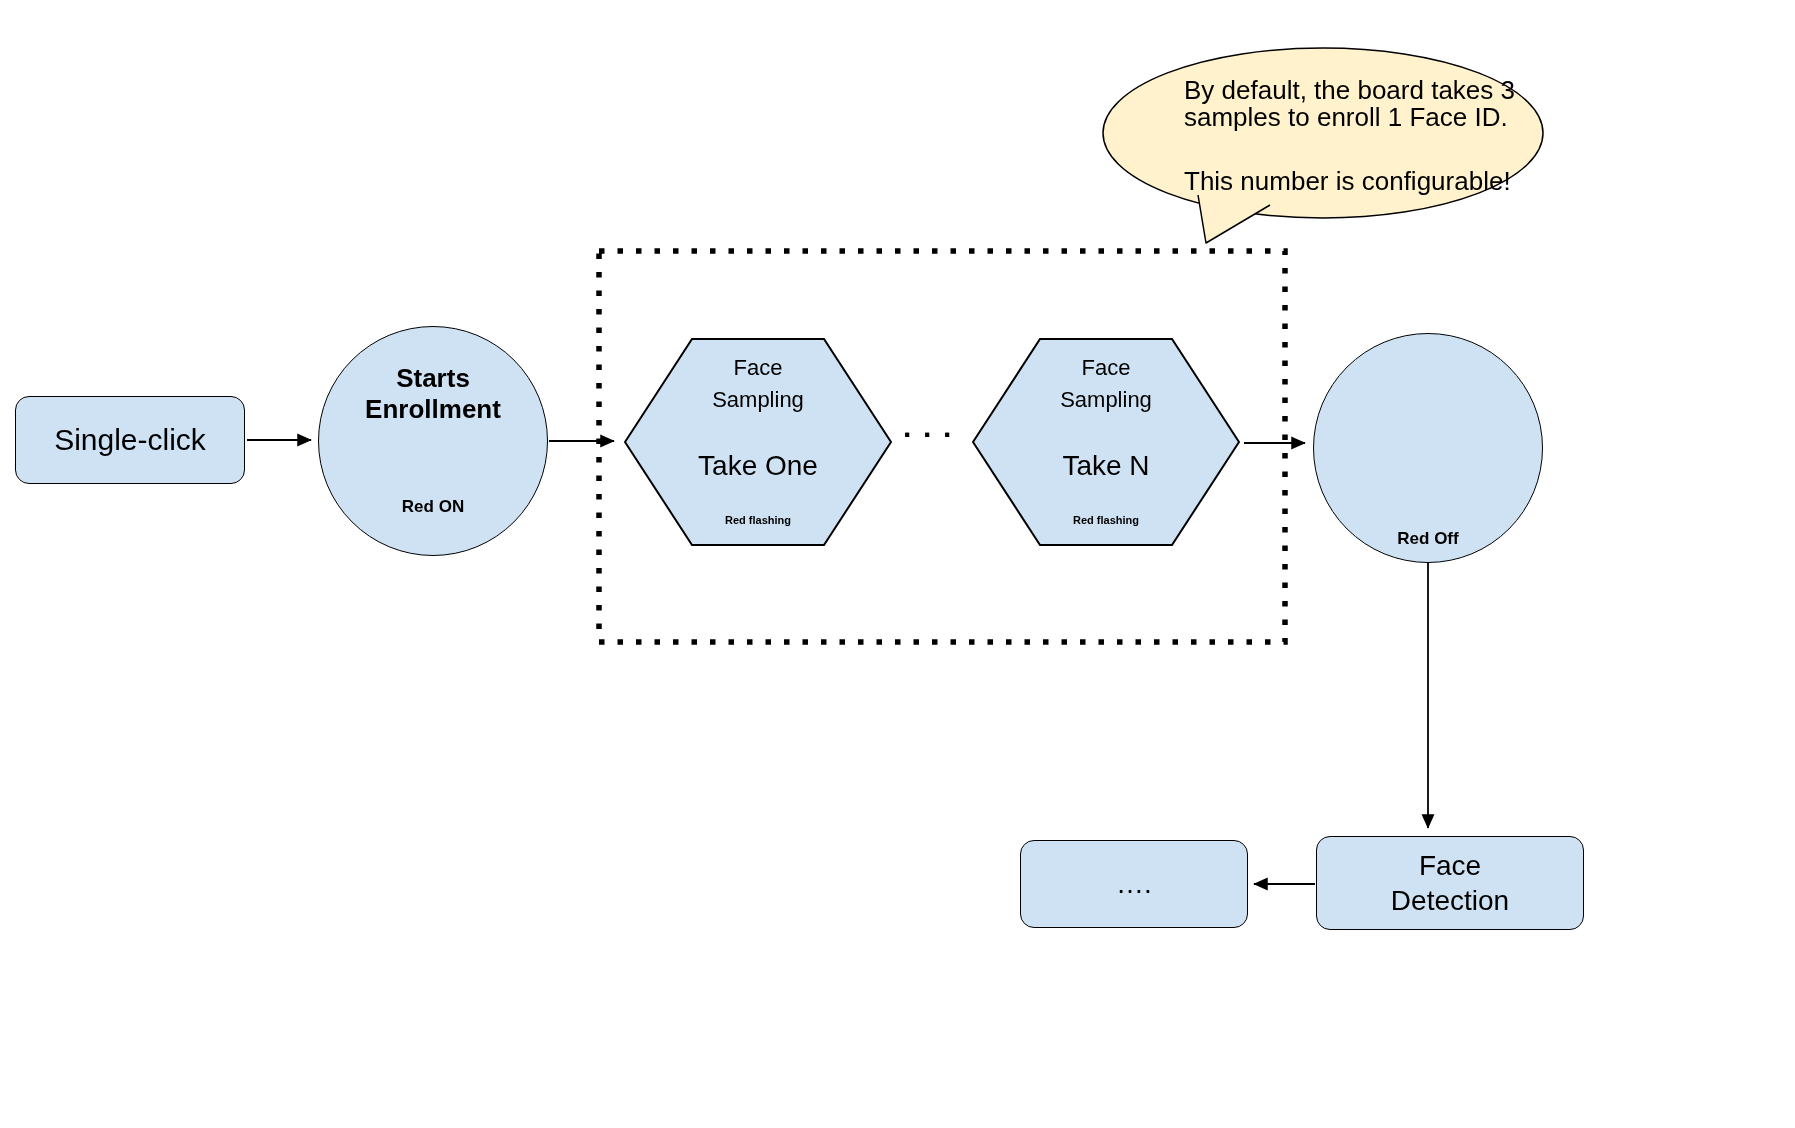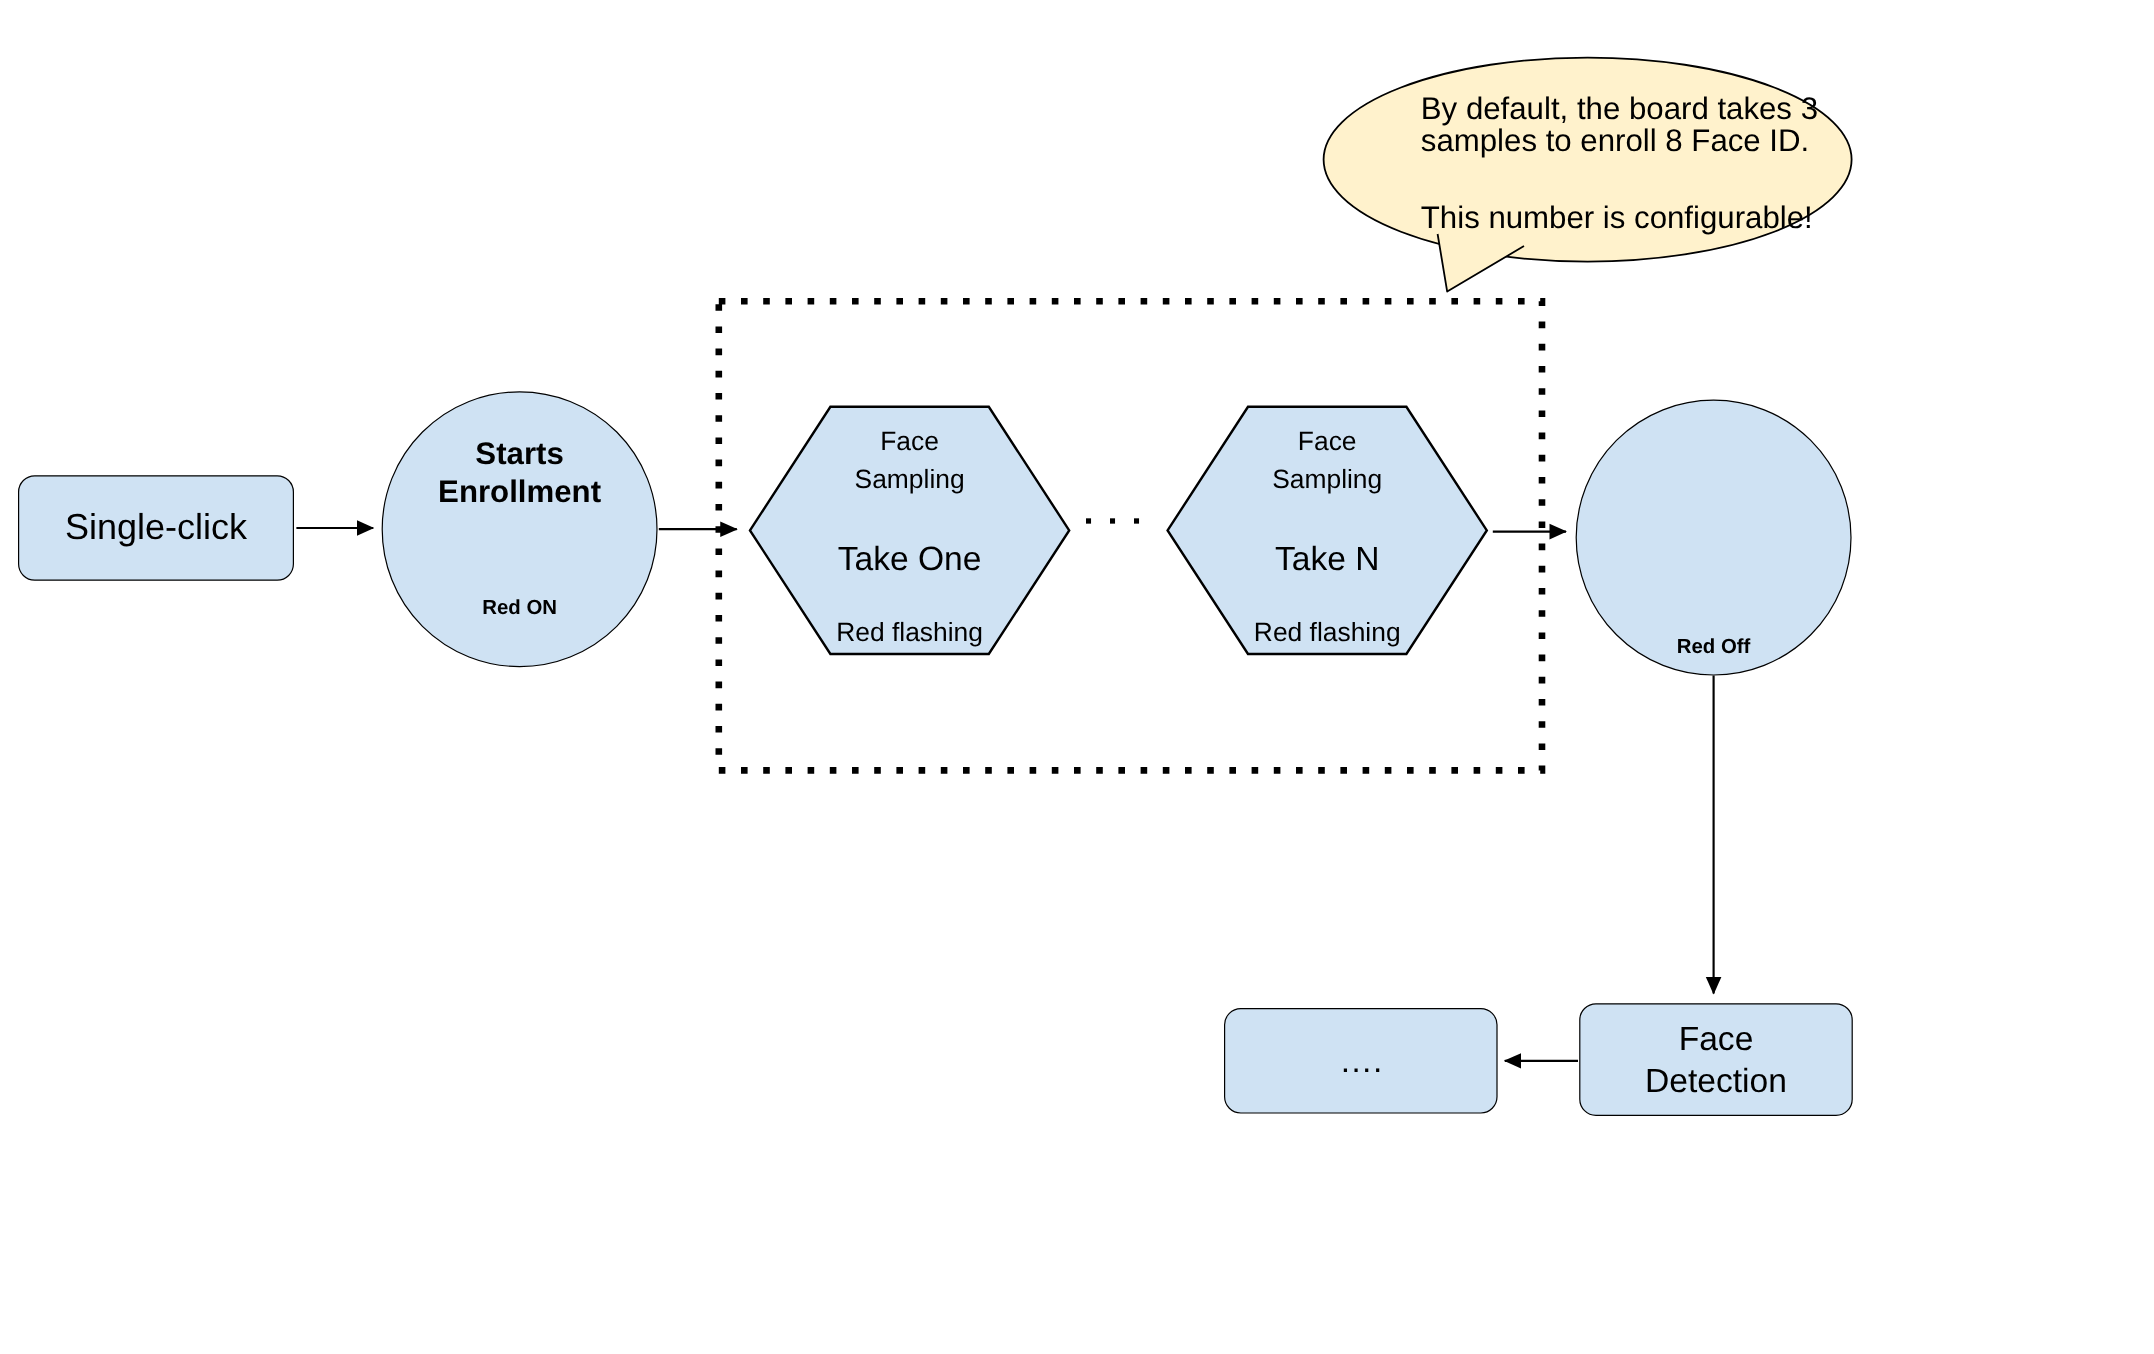--- a/index.html
+++ b/index.html
@@ -73,36 +73,37 @@
     left: 0;
     top: 100px;
     width: 100%;
     font-size: 28px;
     margin-top: 14px;
   }
   .hex-status {
     left: 0;
     top: 178px;
     width: 100%;
-    font-size: 22px;
+    font-size: 11px;
+    font-weight: bold;
   }
   #node-single-click { left: 15px; top: 396px; width: 230px; height: 88px; font-size: 30px; }
   #node-starts      { left: 318px; top: 326px; width: 230px; height: 230px; }
   #node-starts .circle-title  { top: 36px; }
   #node-starts .circle-status { top: 170px; }
   #hex-one { left: 622px; top: 336px; width: 272px; height: 212px; }
   #hex-n   { left: 970px; top: 336px; width: 272px; height: 212px; }
   #ellipsis-dots {
     left: 893px; top: 418px; width: 80px;
     font-size: 30px; font-weight: 700; letter-spacing: 10px;
   }
   #node-finishes { left: 1313px; top: 333px; width: 230px; height: 230px; }
   #node-finishes .circle-title  { top: 58px; }
   #node-finishes .circle-status { top: 177px; margin-top: 18px; }
-  #node-face-detection { left: 1316px; top: 836px; width: 228px; height: 94px; font-size: 28px; line-height: 35px; }
+  #node-face-detection { left: 1316px; top: 836px; width: 268px; height: 94px; font-size: 28px; line-height: 35px; }
   #node-face-detection .wrap-label { display: inline-block; width: 150px; }
   #node-continuation { left: 1020px; top: 840px; width: 228px; height: 88px; font-size: 28px; }
   #callout { position: absolute; left: 1100px; top: 45px; width: 446px; height: 240px; }
   #callout svg { position: absolute; left: 0; top: 0; }
   .callout-text {
     position: absolute;
     left: 84px;
     top: 32px;
     font-size: 26px;
     line-height: 27px;
@@ -172,18 +173,18 @@
     <span>….</span>
   </div>
 
   <div id="callout">
     <svg width="446" height="240" viewBox="0 0 446 240">
       <ellipse cx="223" cy="88" rx="220" ry="85" fill="#fff2cc" stroke="#000000" stroke-width="1.5"></ellipse>
       <path d="M 98 150 L 106 198 L 170 160" fill="#fff2cc" stroke="#000000" stroke-width="1.5" stroke-linejoin="round"></path>
     </svg>
     <div class="callout-text">
       <div>By default, the board takes 3</div>
-      <div>samples to enroll 8 Face ID.</div>
+      <div>samples to enroll 1 Face ID.</div>
       <div class="callout-line3">This number is configurable!</div>
     </div>
   </div>
 
 </div>
 
 </body></html>

